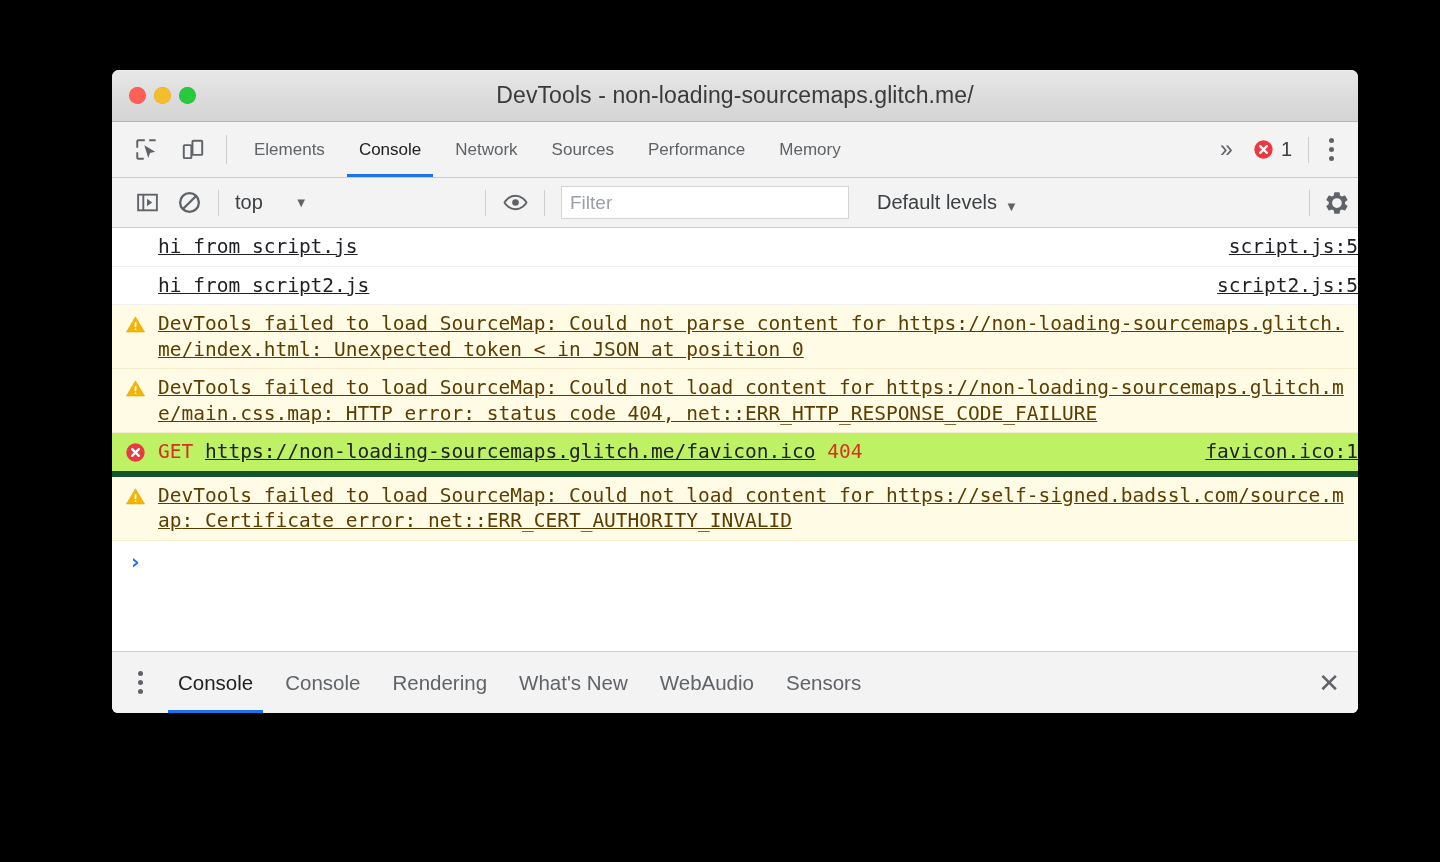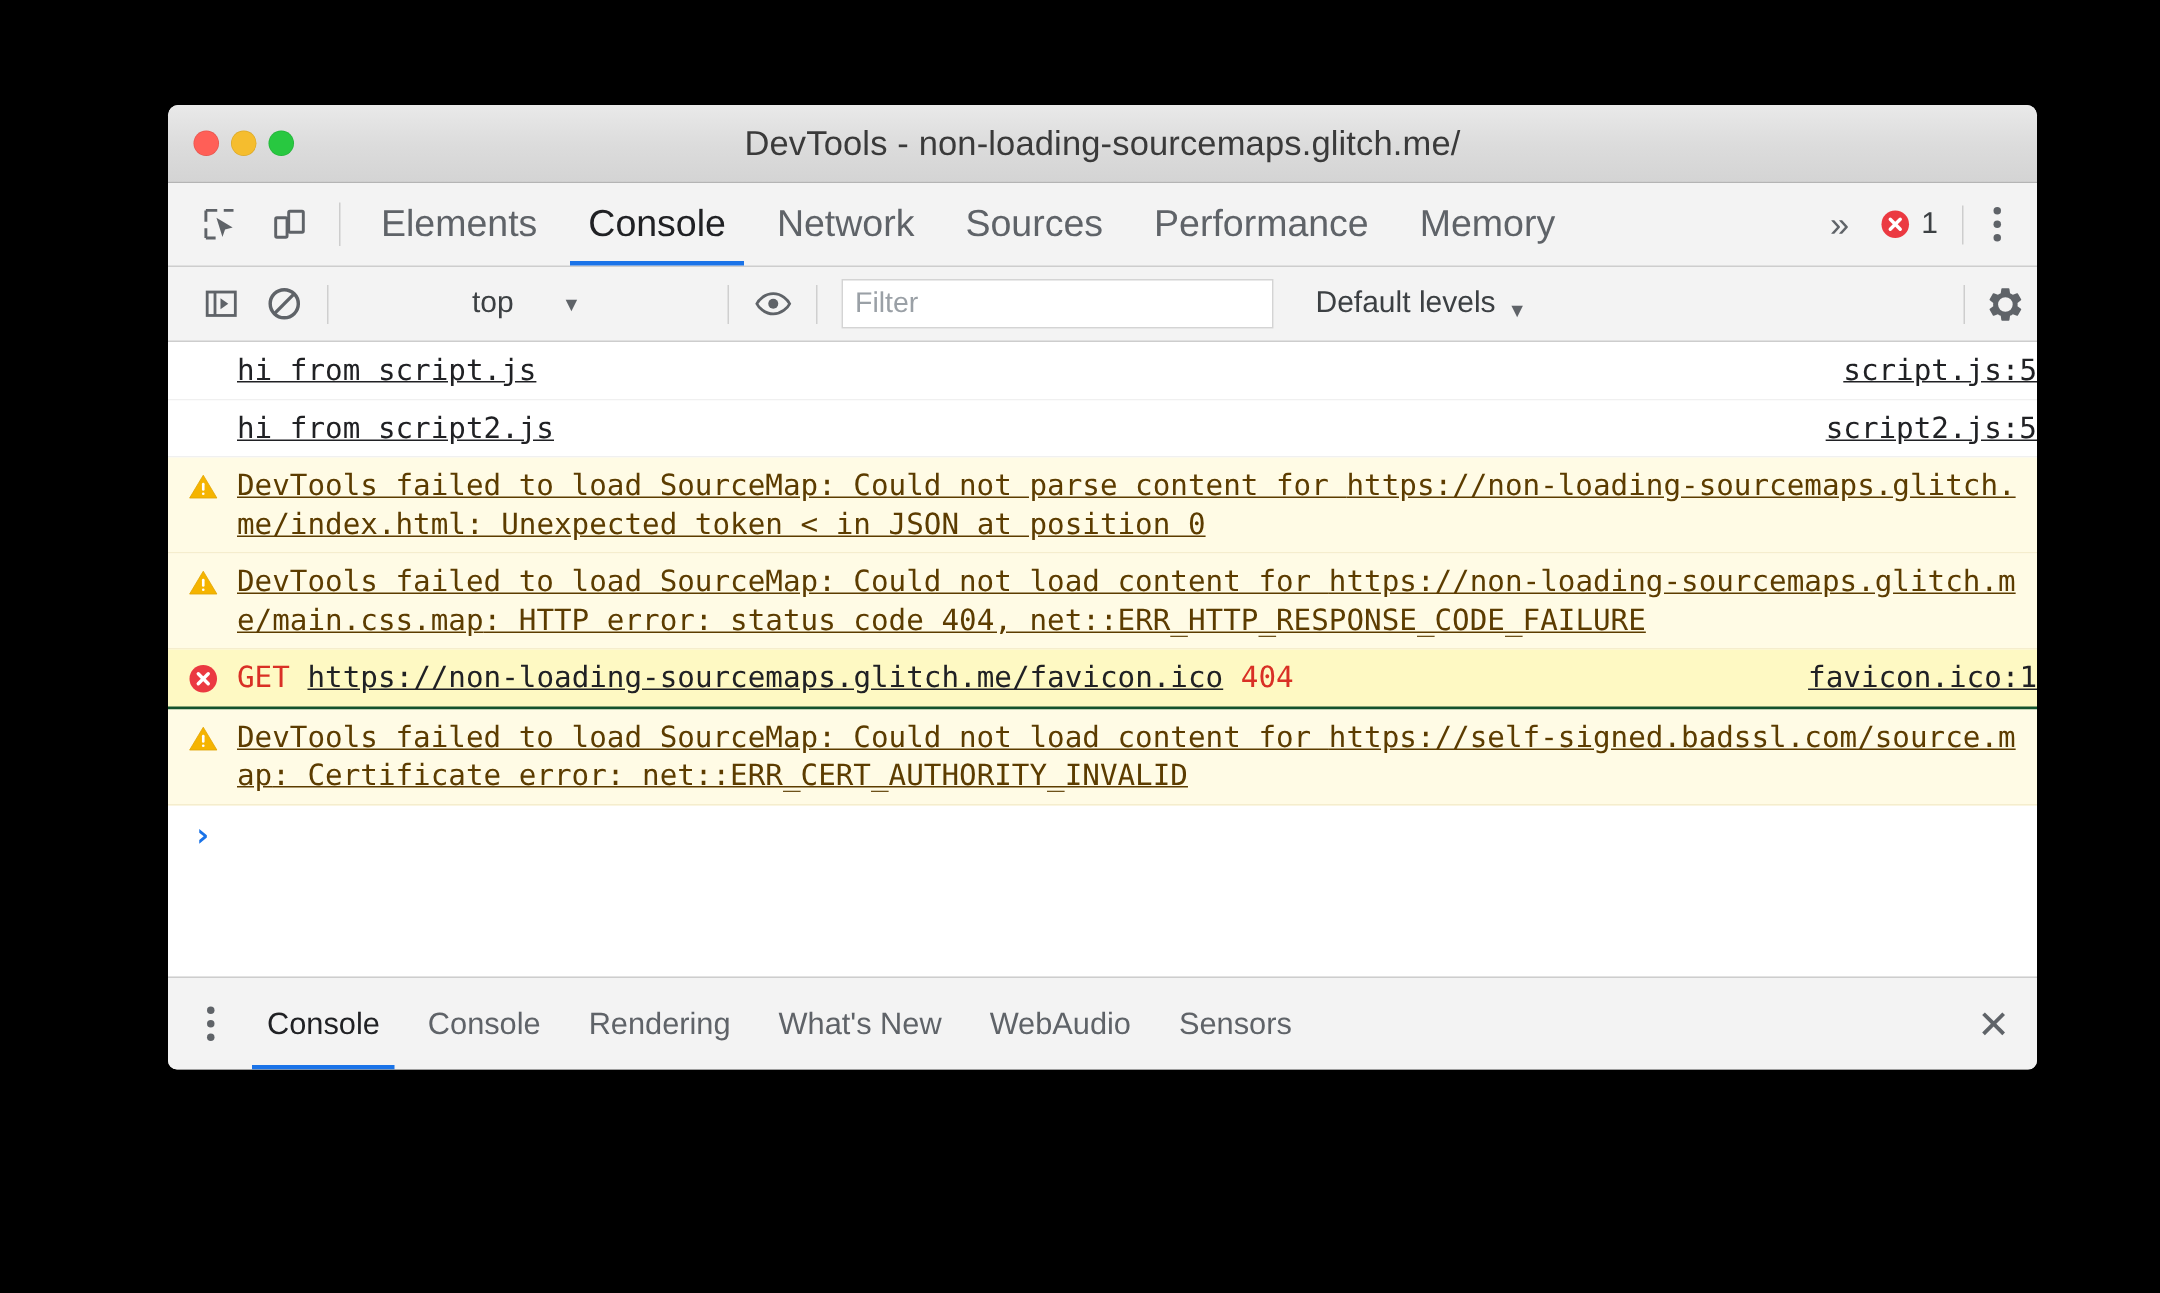--- a/index.html
+++ b/index.html
@@ -57,21 +57,21 @@
     width: 46px; display: flex; align-items: center; justify-content: center;
     cursor: default;
   }
   .tb-sep {
     width: 1px; background: #cdcdcd; margin: 13px 10px 13px 10px;
   }
   .tabs { display: flex; align-items: stretch; }
   .tab {
     display: flex; align-items: center; justify-content: center;
     padding: 0 17px;
-    font-size: 25px; color: #5f6368;
+    font-size: 17px; color: #5f6368;
     position: relative;
     white-space: nowrap;
   }
   .tab.active { color: #202124; }
   .tab.active::after {
     content: ""; position: absolute; left: 5px; right: 5px; bottom: 0;
     height: 3px; background: #1a73e8;
   }
   .tabstrip-right {
     margin-left: auto; display: flex; align-items: center; padding-right: 10px;
@@ -93,21 +93,21 @@
   .console-toolbar {
     height: 50px; flex: 0 0 50px;
     background: #f3f3f3;
     border-bottom: 1px solid #cdcdcd;
     display: flex; align-items: center;
     padding-left: 14px;
   }
   .ct-icon { width: 42px; display: flex; align-items: center; justify-content: center; }
   .ct-sep { width: 1px; height: 26px; background: #cfcfcf; margin: 0 8px; }
   .ctx-select {
-    display: flex; align-items: center; justify-content: center;
+    display: flex; align-items: center; justify-content: flex-start;
     width: 250px; padding: 0 10px 0 8px;
     font-size: 20px; color: #3c4043; gap: 32px;
   }
   .ctx-select .caret { font-size: 13px; color: #5f6368; }
   .filter-input {
     width: 288px; height: 33px;
     background: #ffffff;
     border: 1px solid #d4d4d4;
     font-size: 19px; color: #9aa0a6;
     display: flex; align-items: center; padding: 2px 8px;
@@ -126,21 +126,21 @@
   .msg {
     display: flex;
     font-family: "DejaVu Sans Mono", monospace;
     font-size: 19.5px;
     line-height: 25.5px;
     padding: 6px 0 6px 0;
     position: relative;
   }
   .msg.log { background: #ffffff; border-bottom: 1px solid #f0f0f0; }
   .msg.warn { background: #fffbe5; border-bottom: 1px solid #f5edcd; color: #5c3c00; }
-  .msg.err  { background: #fef9c3; border-bottom: 2px solid #14532d; color: #c5221f; }
+  .msg.err  { background: #bef264; border-bottom: 6px solid #14532d; color: #c5221f; }
   .msg-icon {
     flex: 0 0 46px; display: flex; align-items: flex-start; justify-content: center;
     padding-top: 3px;
   }
   .msg-body { flex: 1 1 auto; padding-right: 12px; min-width: 0; }
   .msg-text { word-break: break-all; white-space: normal; text-decoration: underline; }
   .msg.log .msg-text { color: #202124; }
   .msg-src {
     flex: 0 0 auto; text-align: right;
     text-decoration: underline; color: #202124;

